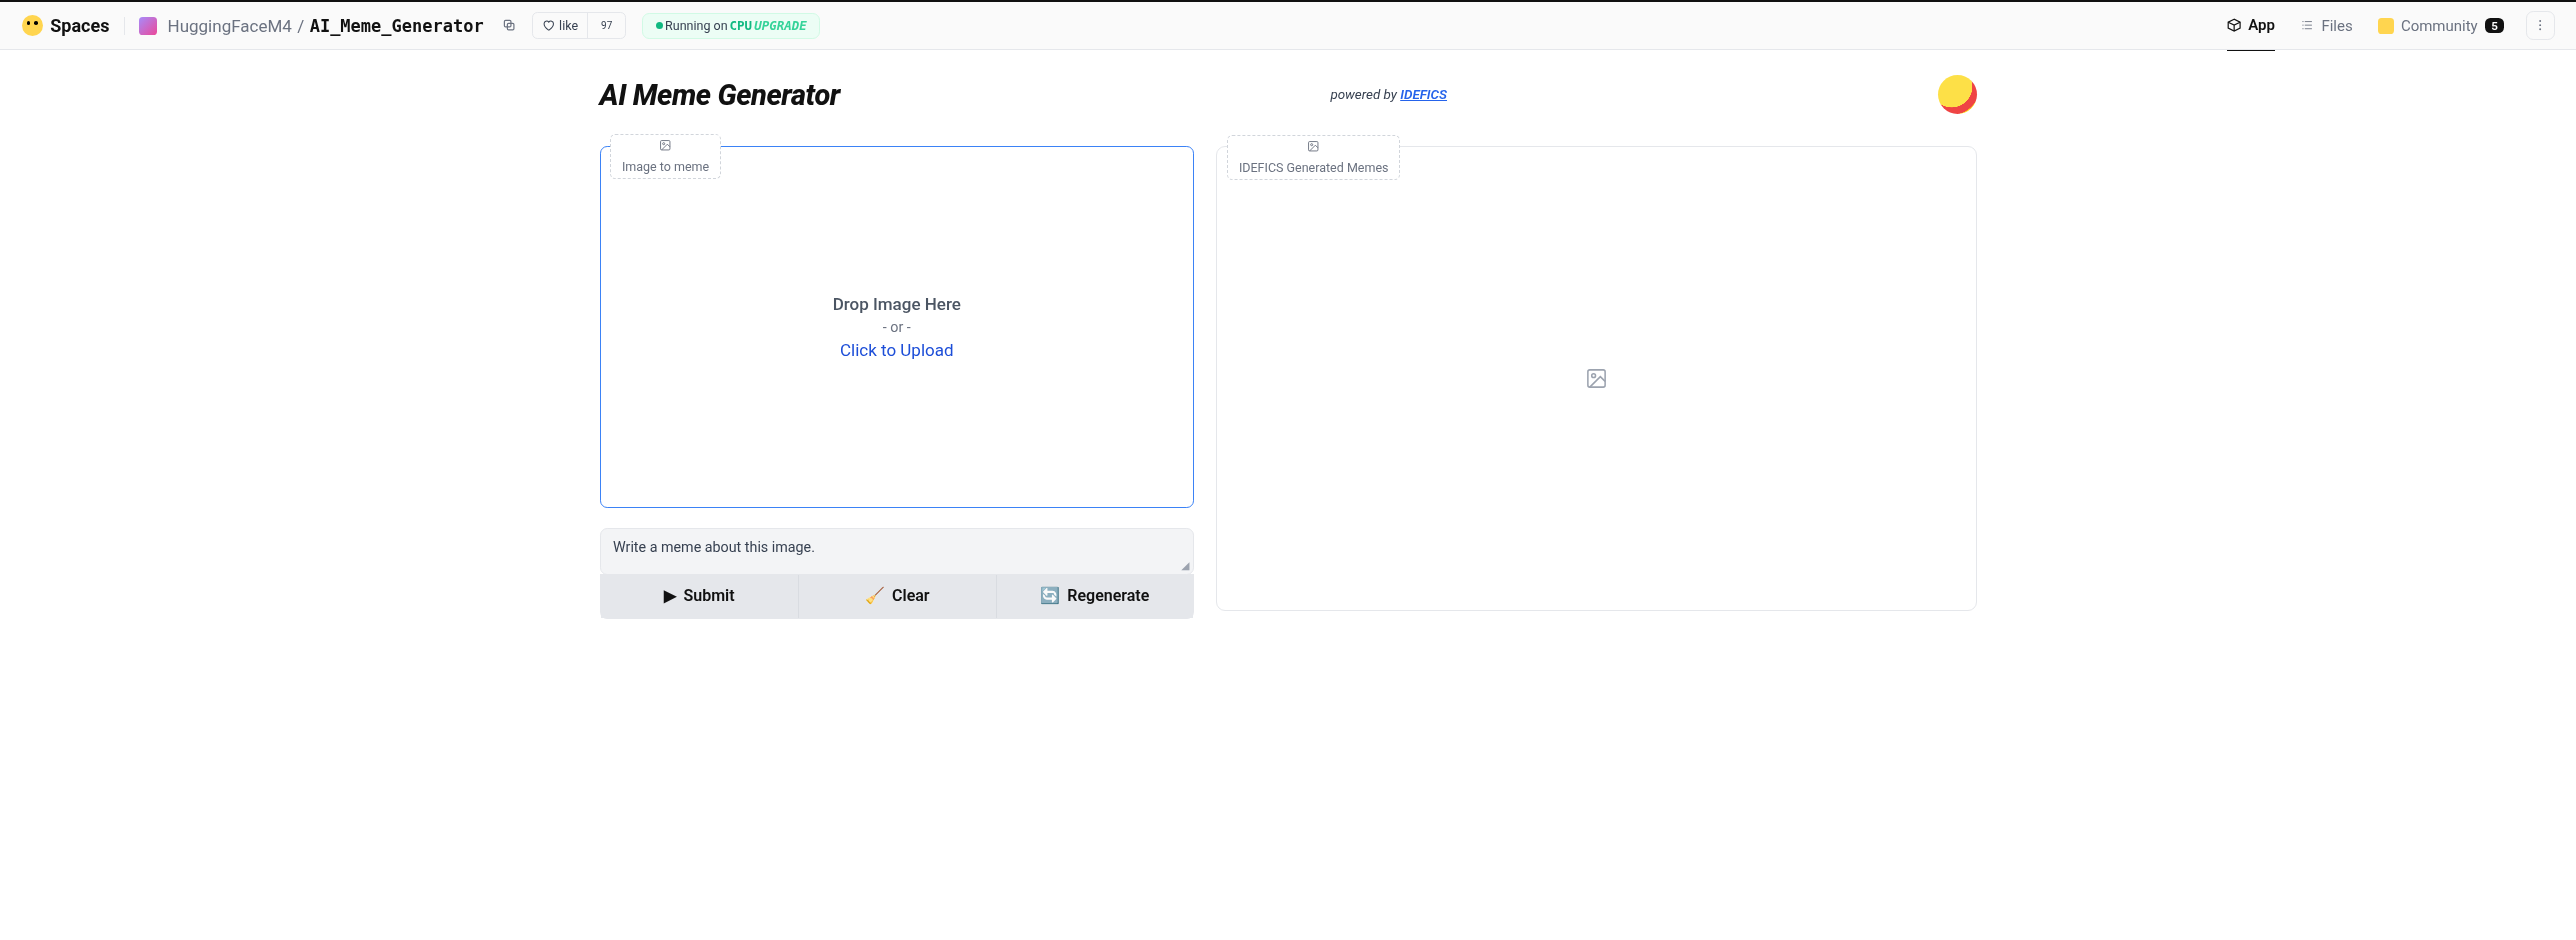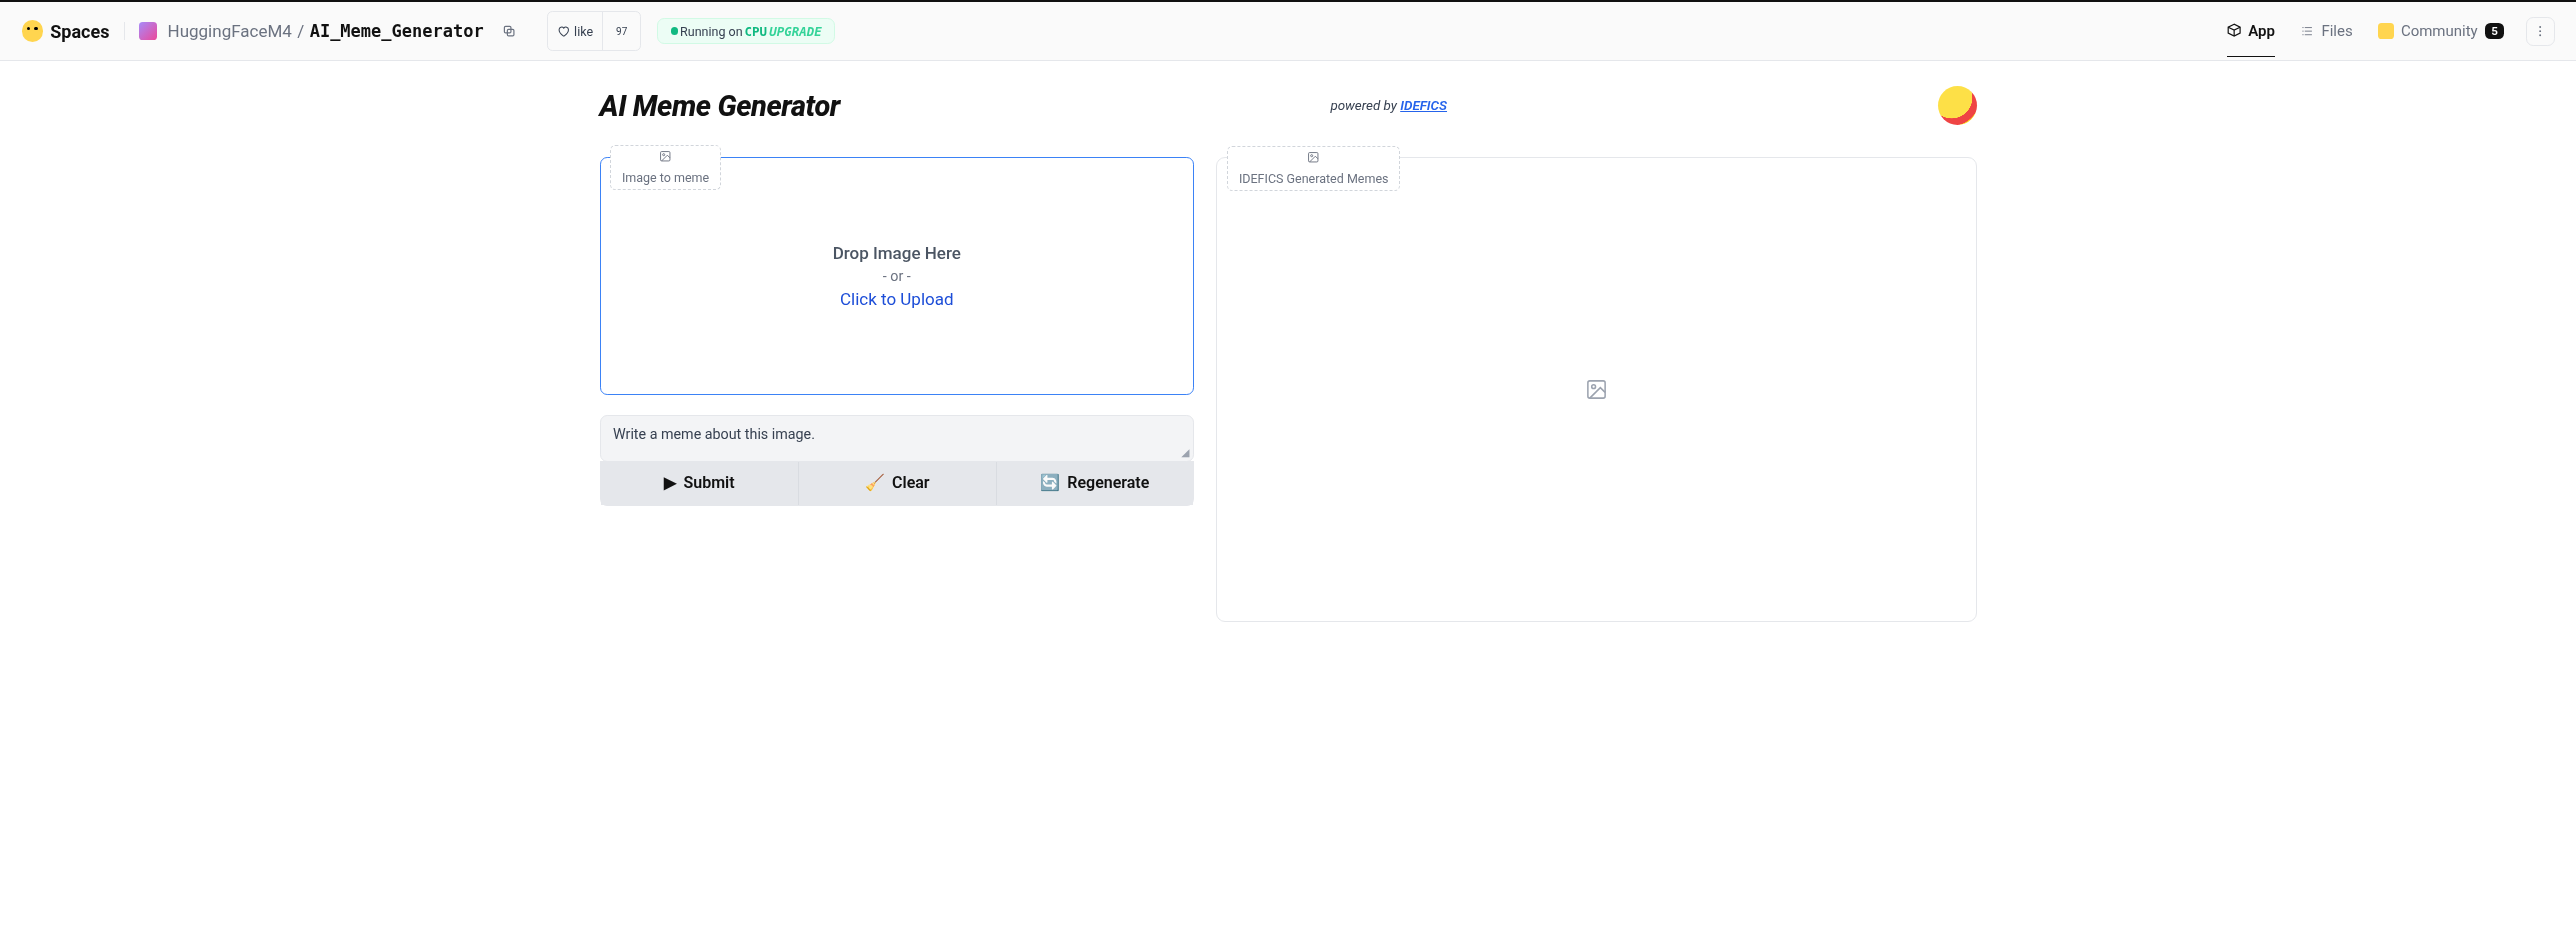--- a/index.html
+++ b/index.html
@@ -56,22 +56,22 @@
     
     .copy-btn {
       width: 19.7px; height: 19.7px;
       display: inline-flex; align-items:center; justify-content:center;
       color: #6b7280; cursor: pointer; margin-left: 5.4px;
     }
     
     .like-group {
       display: flex; align-items: center;
       border: 0.9px solid #e5e7eb; border-radius: 5.4px;
-      overflow: hidden; height: 40px;
-      margin-left: 17px;
+      overflow: hidden; height: 27px;
+      margin-left: 2px;
     }
     .like-btn { display:flex; align-items:center; gap:4.5px; padding: 0 9px; height:100%; font-size: 12.5px; color:#374151; cursor:pointer;}
     .like-count { border-left: 0.9px solid #e5e7eb; padding: 0 13px; height:100%; display:flex; align-items:center; font-size:10px; color:#374151;}
     
     .status-badge {
       display:flex; align-items:center; gap:2px;
       border: 0.9px solid #d1fae5; background: #ecfdf5;
       border-radius: 7.2px; padding: 4.5px 12.5px;
       font-size: 12.5px; color: #374151;
       margin-left: 5.4px;
@@ -108,21 +108,21 @@
     .panel-label {
       position: absolute; top: -12.5px; left: 10.7px;
       background:#fff; border:0.9px dashed #d1d5db; border-radius:5.4px;
       padding: 4.5px 10.7px; font-size: 12.5px; color:#6b7280;
       display:flex; align-items:center; gap:7.2px;flex-direction:column;
     }
     
     .drop-panel { position: relative; }
     .dropzone {
       border: 1.8px solid #3b82f6; border-radius: 7.2px;
-      height: 238px; display:flex; align-items:center; justify-content:center;
+      height: 362px; display:flex; align-items:center; justify-content:center;
       text-align:center; color:#6b7280; font-size:17px;
       cursor:pointer;
     }
     .dropzone .dz-line1 { font-weight:500; color:#4b5563;}
     .dropzone .dz-or { margin: 5.4px 0; font-size:14.3px;}
     .dropzone .dz-line2 { color:#1d4ed8;}
     
     .prompt-box {
       margin-top: 19.7px;
       background: #f3f4f6; border: 0.9px solid #e5e7eb; border-radius: 7.2px;

